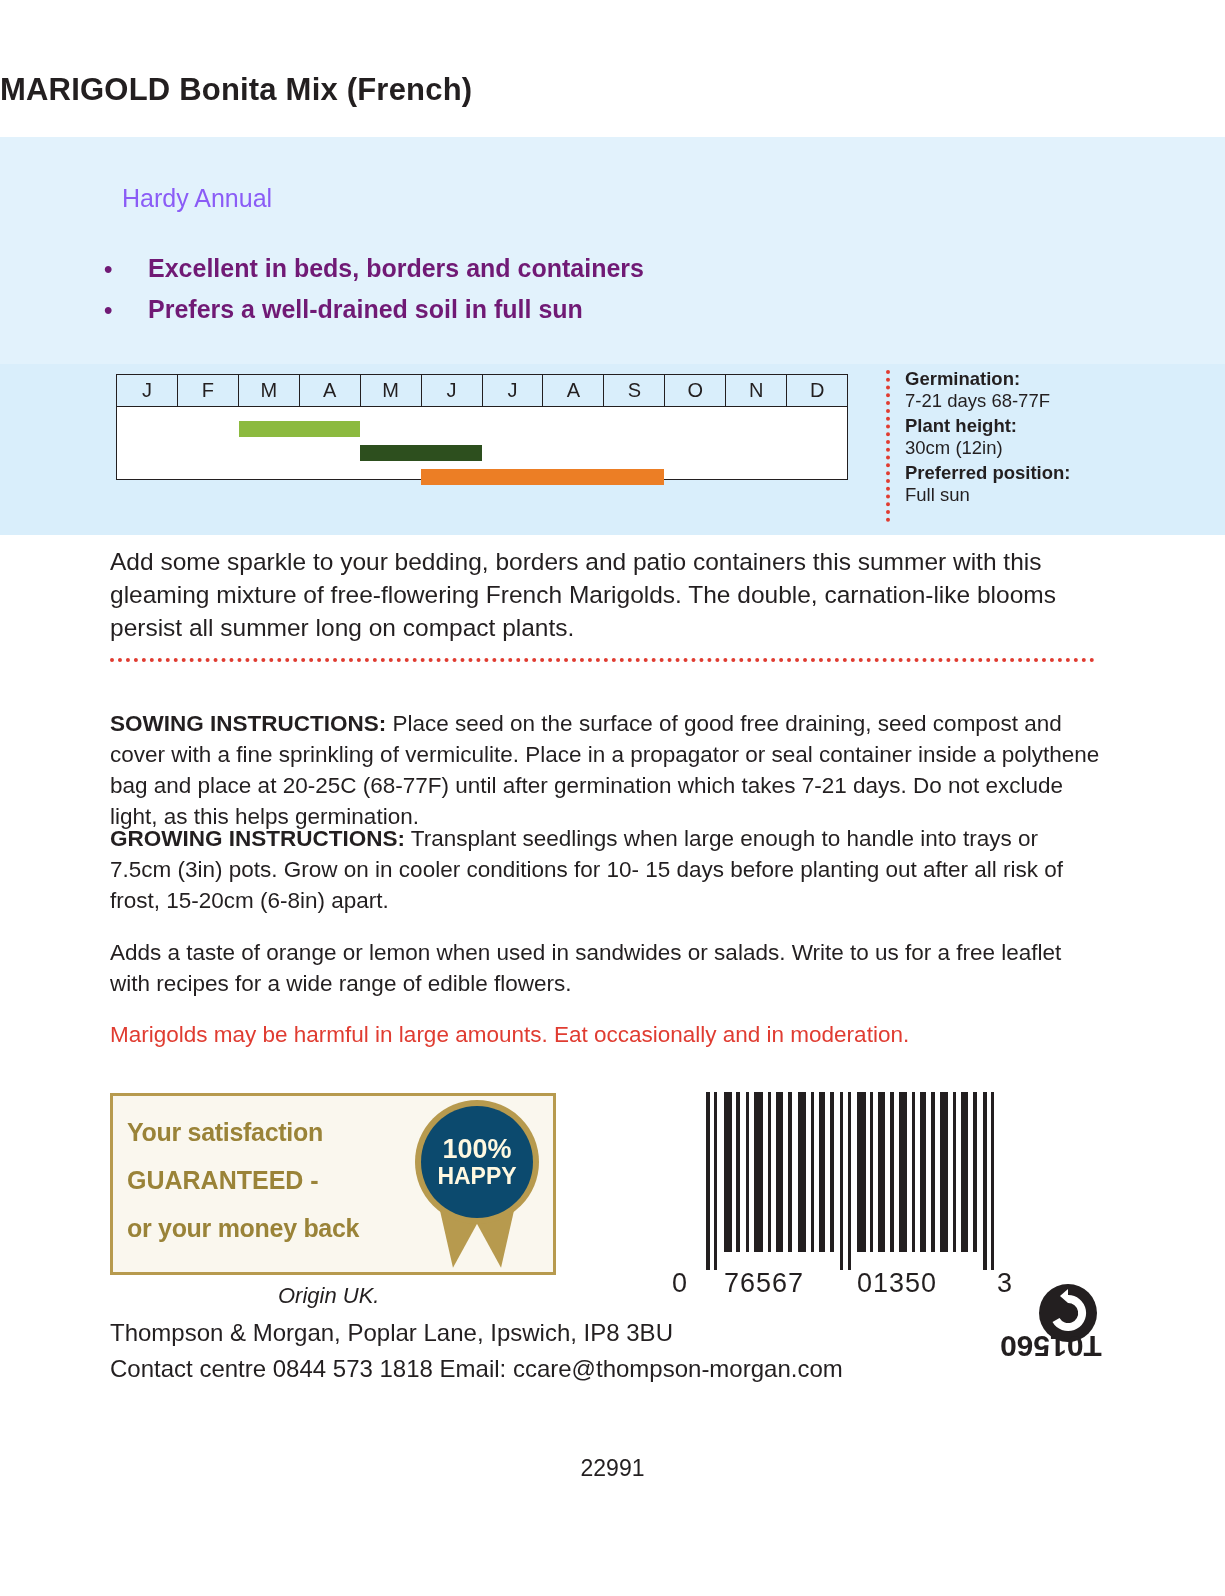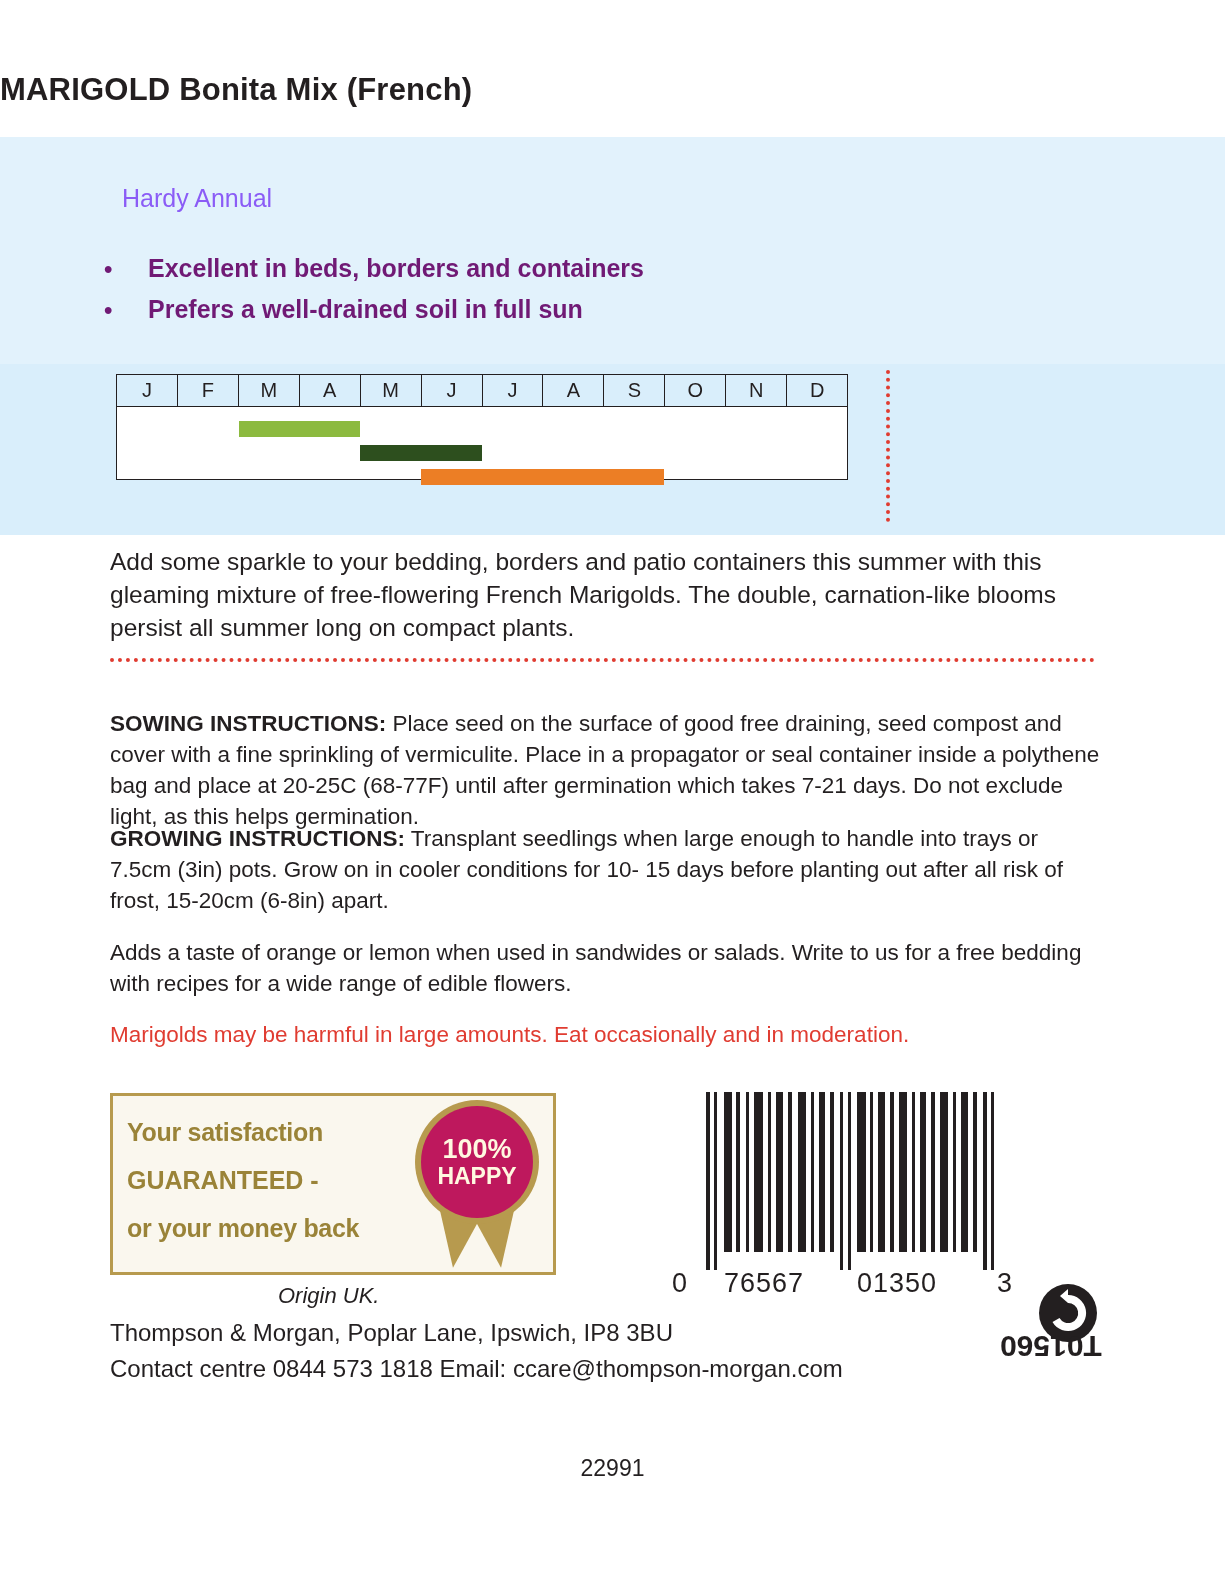--- a/index.html
+++ b/index.html
@@ -220,21 +220,21 @@
     top: 6px;
     width: 128px;
     height: 170px;
   }
   .rosette-circle {
     position: absolute;
     left: 8px;
     top: 4px;
     width: 112px;
     height: 112px;
-    background: #be185d;
+    background: #0c4a6e;
     border-radius: 50%;
     box-shadow: 0 0 0 6px #b79a4e;
   }
   .rosette-inner {
     position: absolute;
     left: 0; top: 0; right: 0; bottom: 0;
     display: flex;
     flex-direction: column;
     align-items: center;
     justify-content: center;
@@ -358,34 +358,42 @@
     </div>
     <div class="cal-body">
       <div class="bar" id="bar0" style="left: 121.667px; width: 121.667px; top: 14px; background: rgb(140, 186, 63);"></div>
       <div class="bar" id="bar1" style="left: 243.333px; width: 121.667px; top: 38px; background: rgb(45, 79, 30);"></div>
       <div class="bar" id="bar2" style="left: 304.167px; width: 243.333px; top: 62px; background: rgb(236, 126, 37);"></div>
     </div>
   </div>
 
 
   <div class="dotted-vert"></div>
+  <div class="info-panel">
+    <div class="lbl">Germination:</div>
+    <div class="val">7-21 days 68-77F</div>
+    <div class="lbl">Plant height:</div>
+    <div class="val">30cm (12in)</div>
+    <div class="lbl">Preferred position:</div>
+    <div class="val">Full sun</div>
+  </div>
 
   <div class="desc">Add some sparkle to your bedding, borders and patio containers this summer with this gleaming mixture of free-flowering French Marigolds. The double, carnation-like blooms persist all summer long on compact plants.</div>
 
   <div class="dotted-sep"></div>
 
   <div class="para p-sow">
     <b>SOWING INSTRUCTIONS:</b><span> Place seed on the surface of good free draining, seed compost and cover with a fine sprinkling of vermiculite. Place in a propagator or seal container inside a polythene bag and place at 20-25C (68-77F) until after germination which takes 7-21 days. Do not exclude light, as this helps germination.</span>
   </div>
 
   <div class="para p-grow">
     <b>GROWING INSTRUCTIONS:</b><span> Transplant seedlings when large enough to handle into trays or 7.5cm (3in) pots. Grow on in cooler conditions for 10- 15 days before planting out after all risk of frost, 15-20cm (6-8in) apart.</span>
   </div>
 
-  <div class="para p-taste">Adds a taste of orange or lemon when used in sandwides or salads. Write to us for a free bedding with recipes for a wide range of edible flowers.</div>
+  <div class="para p-taste">Adds a taste of orange or lemon when used in sandwides or salads. Write to us for a free leaflet with recipes for a wide range of edible flowers.</div>
 
   <div class="para p-warn">Marigolds may be harmful in large amounts. Eat occasionally and in moderation.</div>
 
   <div class="guarantee">
     <div class="g-text">
       <div>Your satisfaction</div>
       <div class="l2">GUARANTEED -</div>
       <div>or your money back</div>
     </div>
     <div class="rosette">

